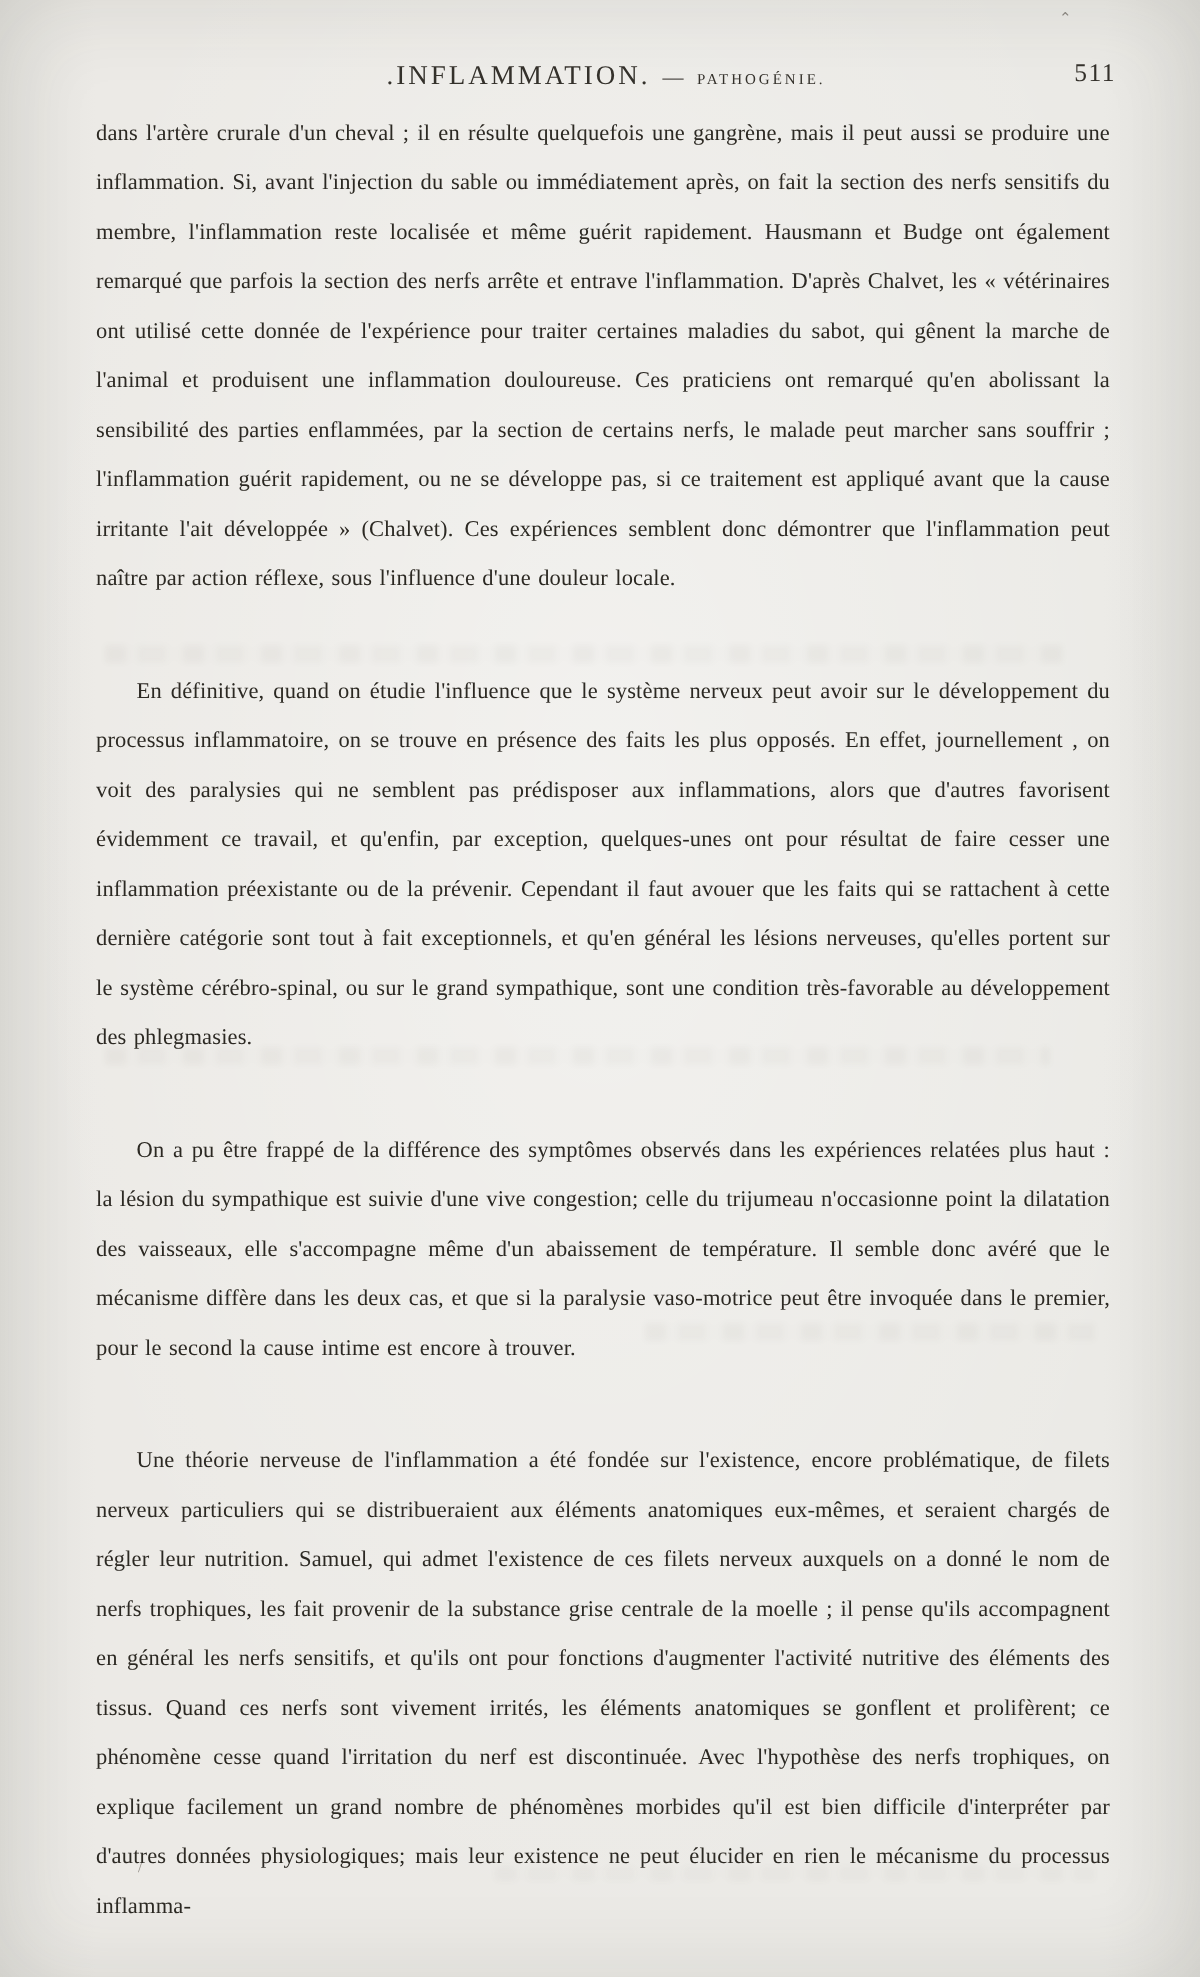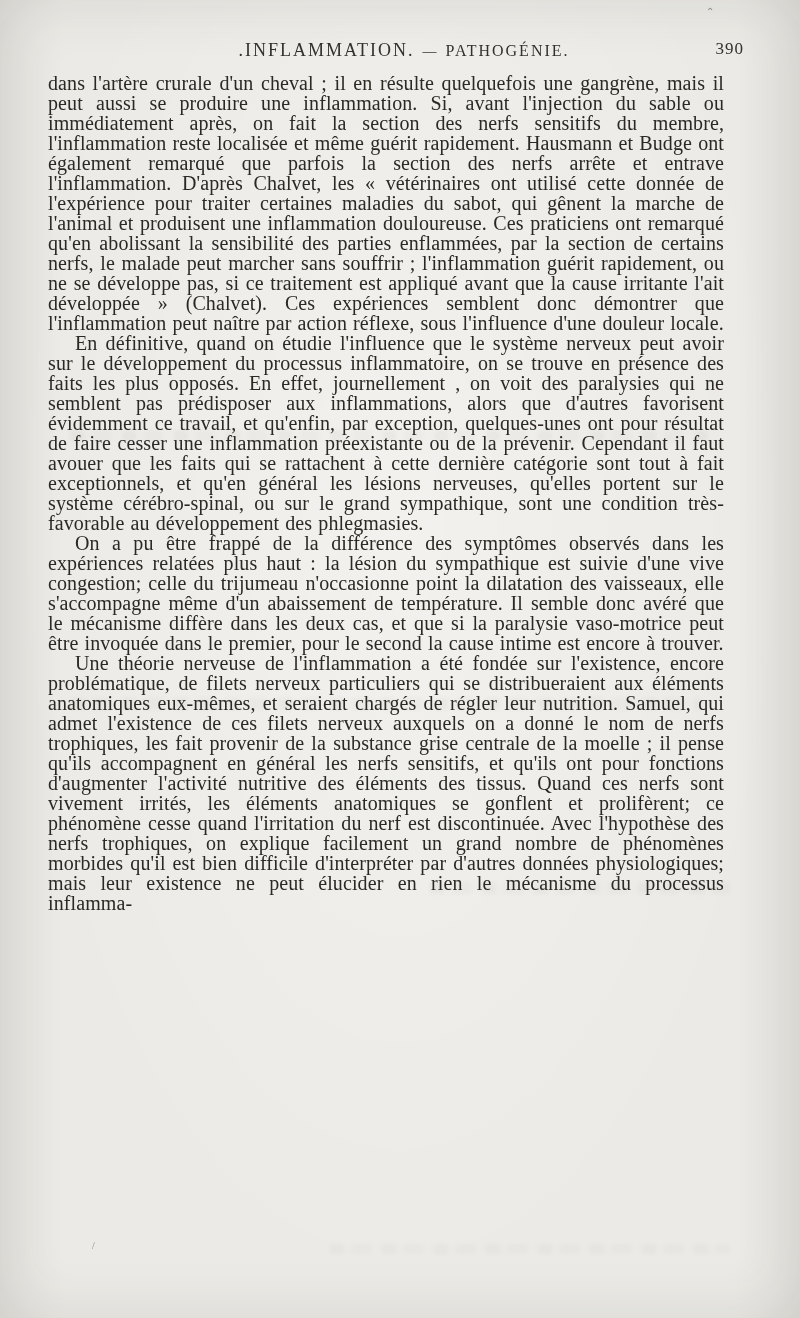--- a/index.html
+++ b/index.html
@@ -39,45 +39,45 @@
   .title-main {
     font-size: 18px;
     letter-spacing: 2px;
   }
   .title-sep {
     font-size: 14px;
     letter-spacing: 1px;
     padding: 0 4px;
   }
   .title-sub {
-    font-size: 16px;
+    font-size: 10px;
     letter-spacing: 2px;
   }
   .folio {
     position: absolute;
     right: 0;
     top: -1px;
     font-size: 17px;
     letter-spacing: 1px;
     color: #34312b;
   }
   .text-block {
     position: absolute;
     top: 73px;
-    left: 48px;
+    left: 64px;
     width: 676px;
-    font-size: 20px;
-    line-height: 20px;
+    font-size: 15px;
+    line-height: 33px;
     text-align: justify;
     letter-spacing: 0.1px;
     word-spacing: 1px;
     color: #2c2923;
   }
   .para { margin: 0; padding: 0; }
-  .para.indent { text-indent: 27px; }
+  .para.indent { text-indent: 27px; margin-top: 42px; }
   
   .ghost {
     position: absolute;
     height: 12px;
     background: repeating-linear-gradient(
       90deg,
       rgba(80,75,65,0.16) 0 14px,
       rgba(80,75,65,0.02) 14px 22px,
       rgba(80,75,65,0.12) 22px 41px,
       rgba(80,75,65,0.02) 41px 52px
@@ -103,21 +103,21 @@
 <body>
 
 <div class="page">
 
   <div class="running-head">
     <div class="title">
       <span class="title-main">.INFLAMMATION.</span>
       <span class="title-sep">—</span>
       <span class="title-sub">PATHOGÉNIE.</span>
     </div>
-    <div class="folio">390</div>
+    <div class="folio">511</div>
   </div>
 
   <div class="text-block">
     <p class="para">dans l'artère crurale d'un cheval ; il en résulte quelquefois une gangrène, mais il peut aussi se produire une inflammation. Si, avant l'injection du sable ou immédiatement après, on fait la section des nerfs sensitifs du membre, l'inflammation reste localisée et même guérit rapidement. Hausmann et Budge ont également remarqué que parfois la section des nerfs arrête et entrave l'inflammation. D'après Chalvet, les « vétérinaires ont utilisé cette donnée de l'expérience pour traiter certaines maladies du sabot, qui gênent la marche de l'animal et produisent une inflammation douloureuse. Ces praticiens ont remarqué qu'en abolissant la sensibilité des parties enflammées, par la section de certains nerfs, le malade peut marcher sans souffrir ; l'inflammation guérit rapidement, ou ne se développe pas, si ce traitement est appliqué avant que la cause irritante l'ait développée » (Chalvet). Ces expériences semblent donc démontrer que l'inflammation peut naître par action réflexe, sous l'influence d'une douleur locale.</p>
     <p class="para indent">En définitive, quand on étudie l'influence que le système nerveux peut avoir sur le développement du processus inflammatoire, on se trouve en présence des faits les plus opposés. En effet, journellement , on voit des paralysies qui ne semblent pas prédisposer aux inflammations, alors que d'autres favorisent évidemment ce travail, et qu'enfin, par exception, quelques-unes ont pour résultat de faire cesser une inflammation préexistante ou de la prévenir. Cependant il faut avouer que les faits qui se rattachent à cette dernière catégorie sont tout à fait exceptionnels, et qu'en général les lésions nerveuses, qu'elles portent sur le système cérébro-spinal, ou sur le grand sympathique, sont une condition très-favorable au développement des phlegmasies.</p>
     <p class="para indent">On a pu être frappé de la différence des symptômes observés dans les expériences relatées plus haut : la lésion du sympathique est suivie d'une vive congestion; celle du trijumeau n'occasionne point la dilatation des vaisseaux, elle s'accompagne même d'un abaissement de température. Il semble donc avéré que le mécanisme diffère dans les deux cas, et que si la paralysie vaso-motrice peut être invoquée dans le premier, pour le second la cause intime est encore à trouver.</p>
     <p class="para indent">Une théorie nerveuse de l'inflammation a été fondée sur l'existence, encore problématique, de filets nerveux particuliers qui se distribueraient aux éléments anatomiques eux-mêmes, et seraient chargés de régler leur nutrition. Samuel, qui admet l'existence de ces filets nerveux auxquels on a donné le nom de nerfs trophiques, les fait provenir de la substance grise centrale de la moelle ; il pense qu'ils accompagnent en général les nerfs sensitifs, et qu'ils ont pour fonctions d'augmenter l'activité nutritive des éléments des tissus. Quand ces nerfs sont vivement irrités, les éléments anatomiques se gonflent et prolifèrent; ce phénomène cesse quand l'irritation du nerf est discontinuée. Avec l'hypothèse des nerfs trophiques, on explique facilement un grand nombre de phénomènes morbides qu'il est bien difficile d'interpréter par d'autres données physiologiques; mais leur existence ne peut élucider en rien le mécanisme du processus inflamma-</p>
   </div>
 
   <div class="ghost ghost-1"></div>

